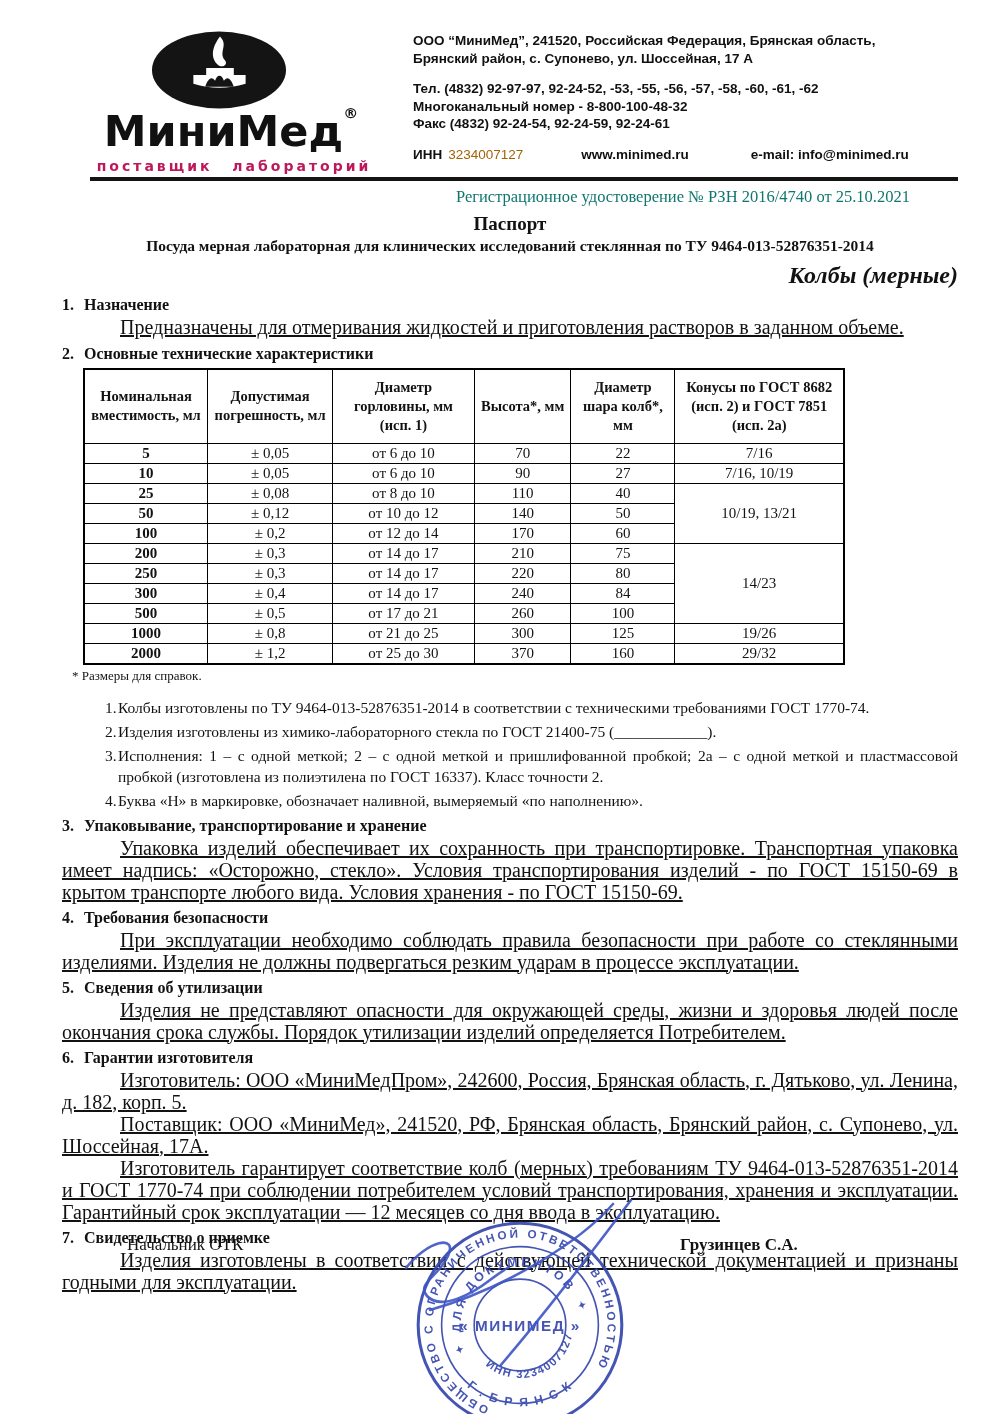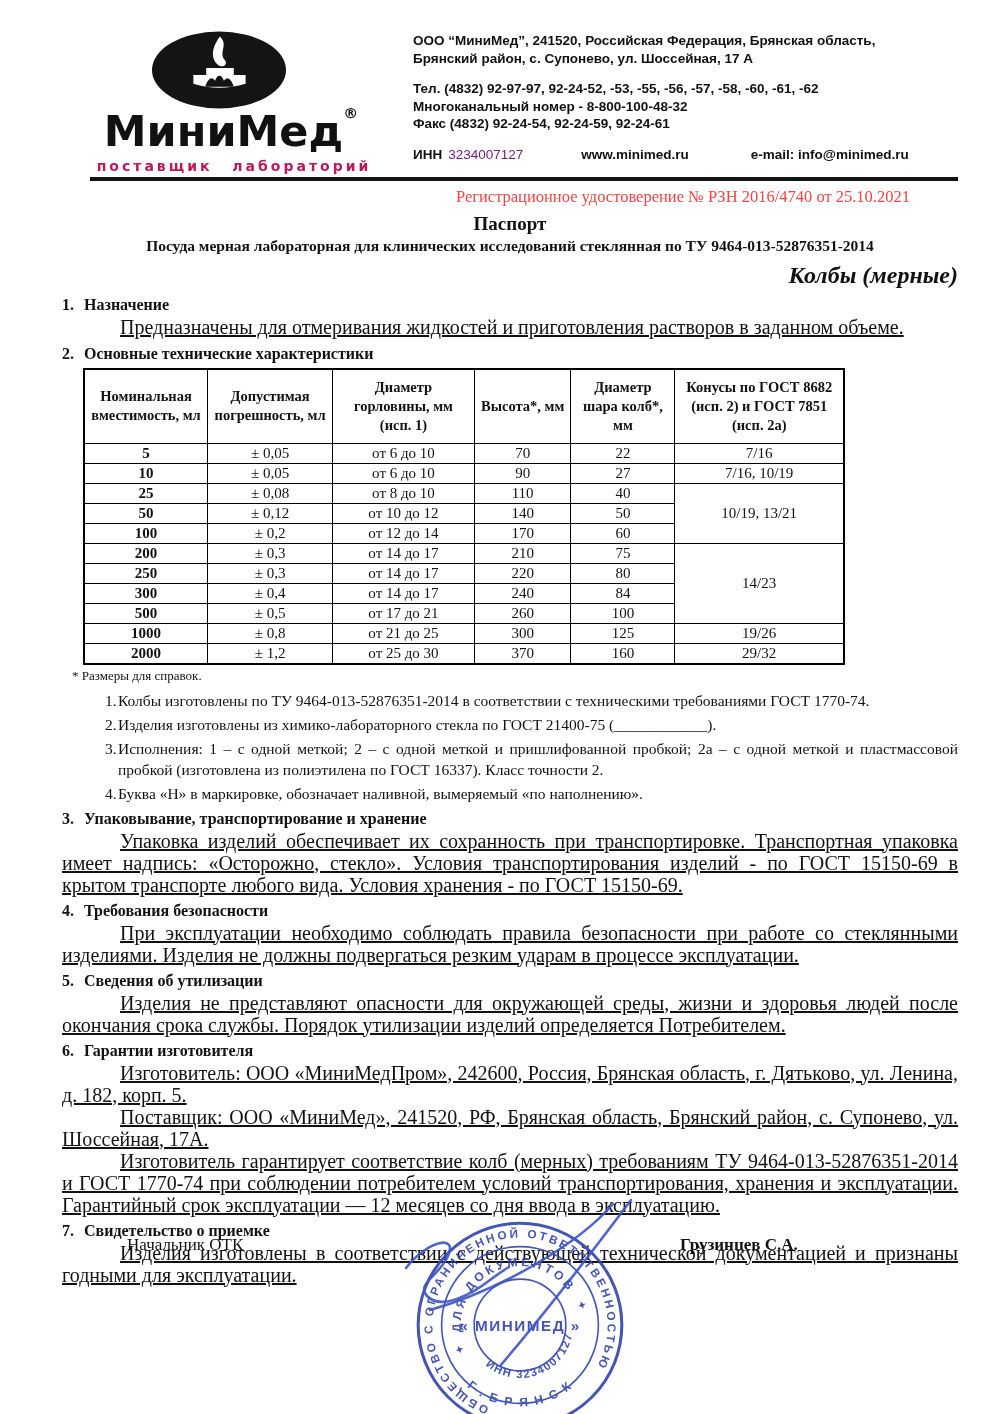--- a/index.html
+++ b/index.html
@@ -20,47 +20,47 @@
   .brand sup { font-size:15px; vertical-align:28px; font-weight:bold; }
   .tagline { position:absolute; left:0; top:132px; width:278px; text-align:center;
              font-family:"DejaVu Sans", sans-serif; font-weight:bold; font-size:14px;
              letter-spacing:3px; word-spacing:12px; color:#be185d; white-space:nowrap; }
 
   .company-block { margin-left:38px; padding-top:6px;
                    font-family:"Liberation Sans", sans-serif; font-weight:bold;
                    font-size:13.5px; line-height:1.30; color:#111; }
   .company-block .grp { margin-bottom:13px; }
   .inn-row { display:flex; align-items:baseline; margin-top:2px; }
-  .inn-row .inn-num { font-weight:normal; margin-left:6px; color:#701a75; }
+  .inn-row .inn-num { font-weight:normal; margin-left:6px; color:#a16207; }
   .inn-row .site { margin-left:58px; }
   .inn-row .mail { margin-left:62px; }
 
   .head-rule { position:absolute; top:177px; left:90px; width:868px; height:3.5px; background:#141414; }
 
   .registration { position:absolute; top:187px; left:0; right:90px; text-align:right;
-                  font-size:16.5px; color:#ef4444; }
+                  font-size:16.5px; color:#0f766e; }
 
   
   .content { position:absolute; top:208px; left:62px; width:896px; }
   .doc-title   { margin-top:4px; text-align:center; font-size:19px; font-weight:bold; line-height:24px; }
   .doc-subtitle{ text-align:center; font-size:15.5px; font-weight:bold; line-height:20px; }
   .product     { margin-top:4px; margin-bottom:2px; text-align:right;
                  font-size:24px; font-weight:bold; font-style:italic; line-height:30px; }
   .sec-head { margin-top:5px; margin-bottom:1px; text-align:left;
               font-size:16px; font-weight:bold; line-height:20px; }
   .sec-head .num { margin-right:10px; }
   .para { font-size:20px; line-height:22px; text-align:justify; text-indent:58px;text-decoration:underline; }
 
   
   table.spec { margin:4px 4px 0 21px; width:762px; border-collapse:collapse; border:2px solid #000; }
   table.spec th, table.spec td { border:1px solid #000; text-align:center; vertical-align:middle; }
   table.spec th { font-size:14.5px; font-weight:bold; line-height:1.3; padding:8px 4px; }
   table.spec td { font-size:15px; height:16px; padding:1px 2px; }
   table.spec td.b { font-weight:bold; }
-  .footnote { margin:3px 0 6px 10px; font-size:13px; }
+  .footnote { margin:3px 0 13px 10px; font-size:13px; }
 
   
   .notes { margin-top:2px; }
   .note { position:relative; padding-left:56px; margin-bottom:3px;
           font-size:15.5px; line-height:21px; text-align:justify; }
   .note .n { position:absolute; left:43px; }
 
   
   .signoff-left  { position:absolute; left:127px; top:1235px; font-size:17px; font-weight:normal; }
   .signoff-right { position:absolute; left:680px; top:1235px; font-size:17px; font-weight:bold; }

